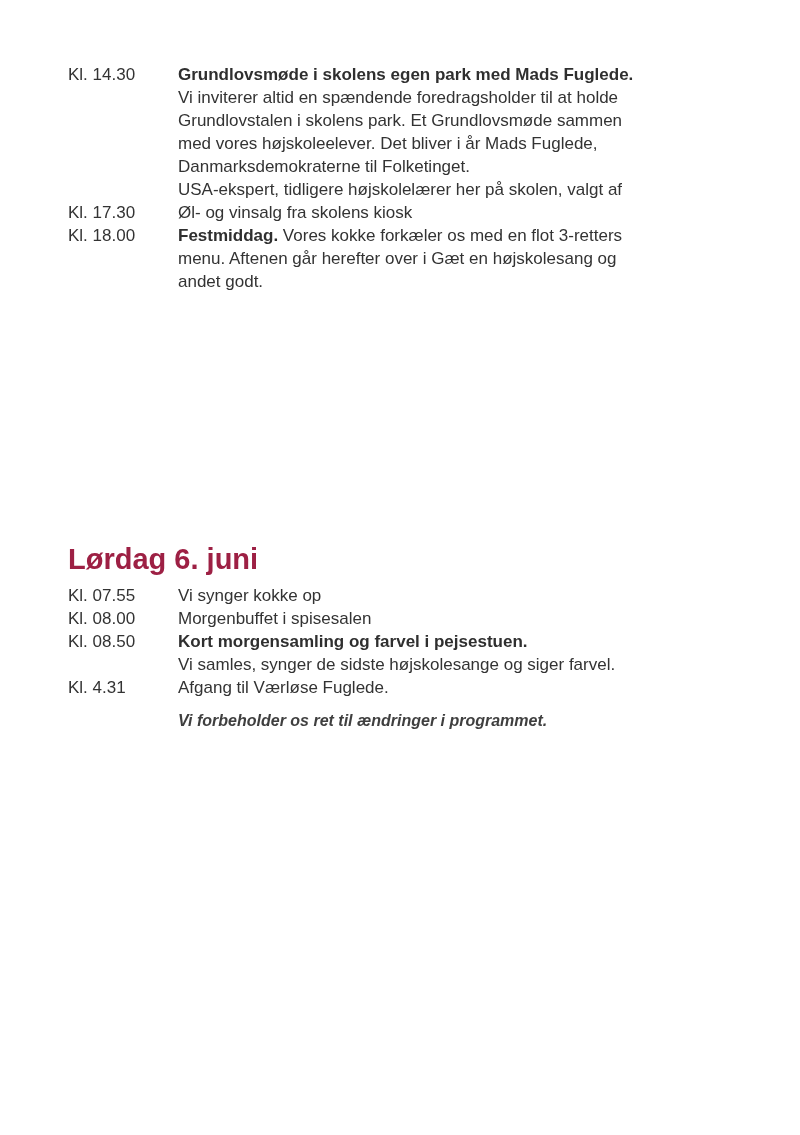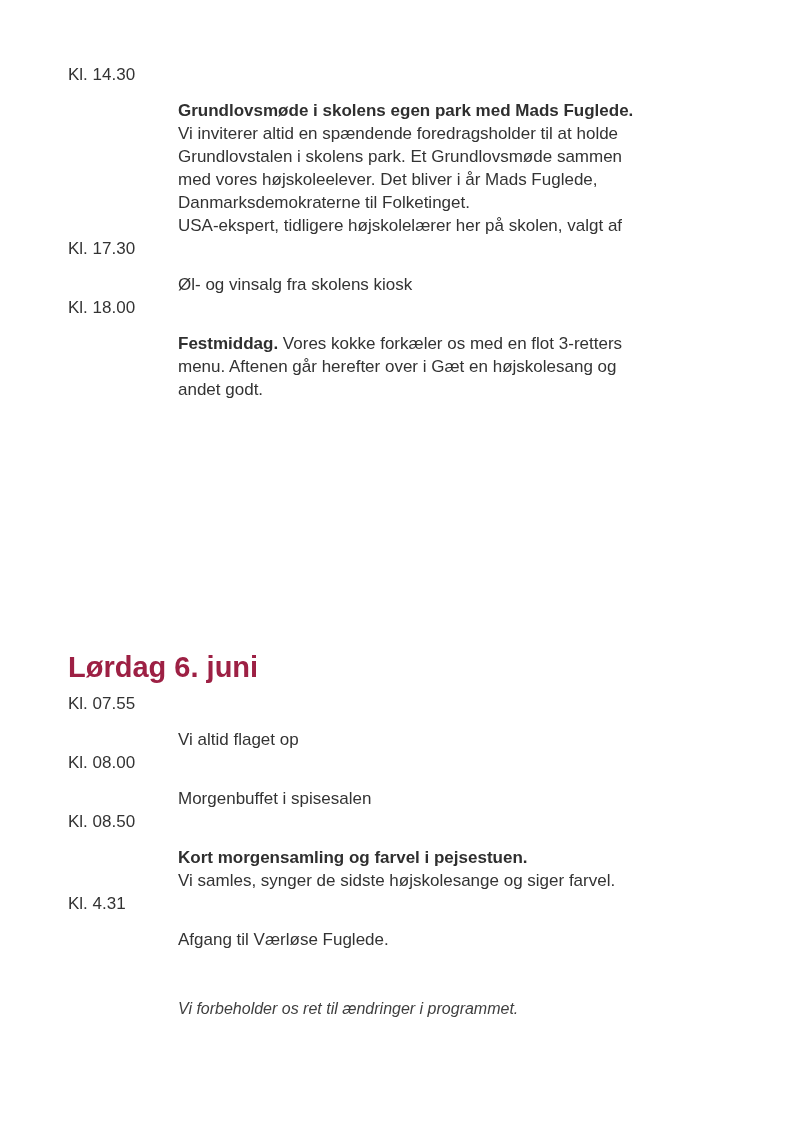--- a/index.html
+++ b/index.html
@@ -24,21 +24,20 @@
     display: flex;
     align-items: flex-start;
   }
   .time-cell {
     flex: 0 0 110px;
     white-space: nowrap;
   }
   .desc-cell {
     flex: 0 0 528px;
     max-width: 528px;
-    margin-top: 36px;
   }
   .line {
     display: block;
   }
   .bold {
     font-weight: bold;
     color: #2f2f2f;
   }
   .day-heading {
     font-weight: bold;
@@ -47,20 +46,21 @@
     color: #9d2044;
     margin: 252px 0 11px 0;
   }
   .footnote-row {
     margin-top: 10px;
   }
   .footnote {
     font-style: italic;
     font-size: 16px;
     color: #3f3f3f;
+    font-weight: bold;
   }
 </style>
 </head>
 <body>
 
 <div class="page">
 
   <section>
 
     <div class="row">
@@ -93,21 +93,21 @@
 
   </section>
 
   <section>
 
     <h2 class="day-heading">Lørdag 6. juni</h2>
 
     <div class="row">
       <div class="time-cell">Kl. 07.55</div>
       <div class="desc-cell">
-        <span class="line">Vi altid flaget op</span>
+        <span class="line">Vi synger kokke op</span>
       </div>
     </div>
 
     <div class="row">
       <div class="time-cell">Kl. 08.00</div>
       <div class="desc-cell">
         <span class="line">Morgenbuffet i spisesalen</span>
       </div>
     </div>
 

